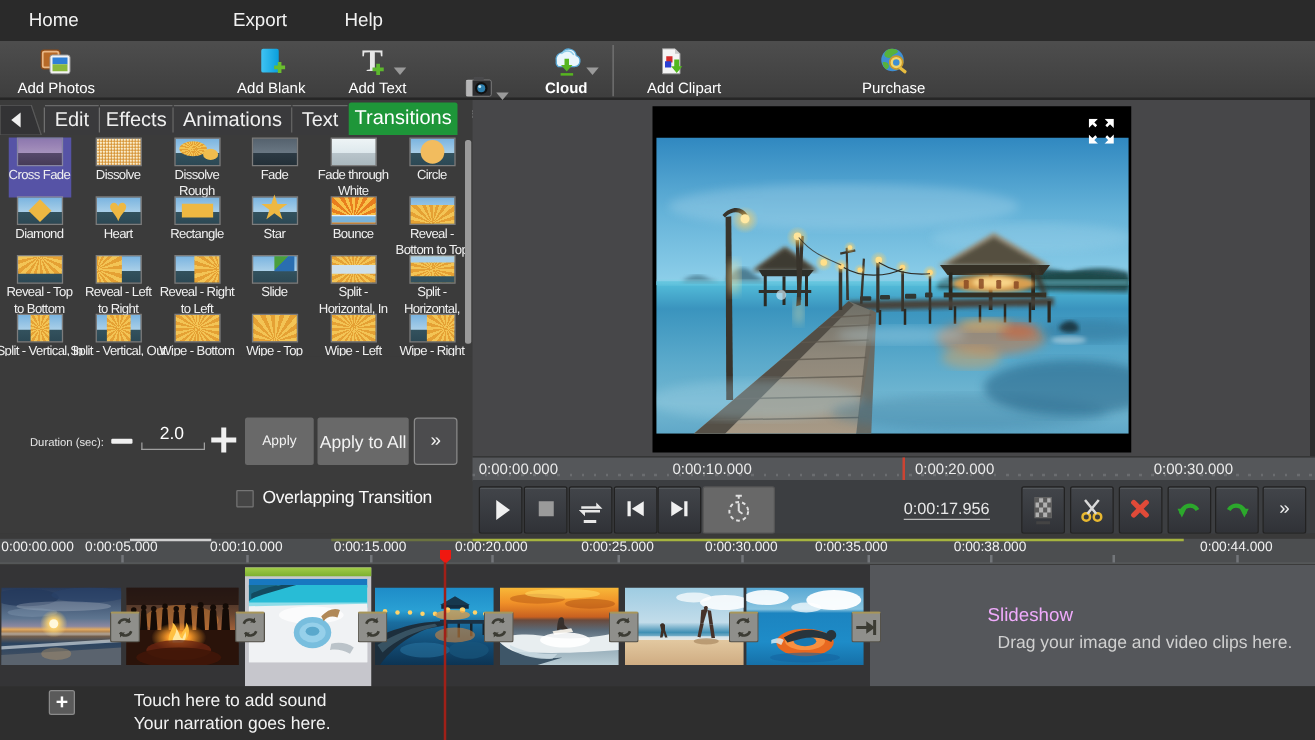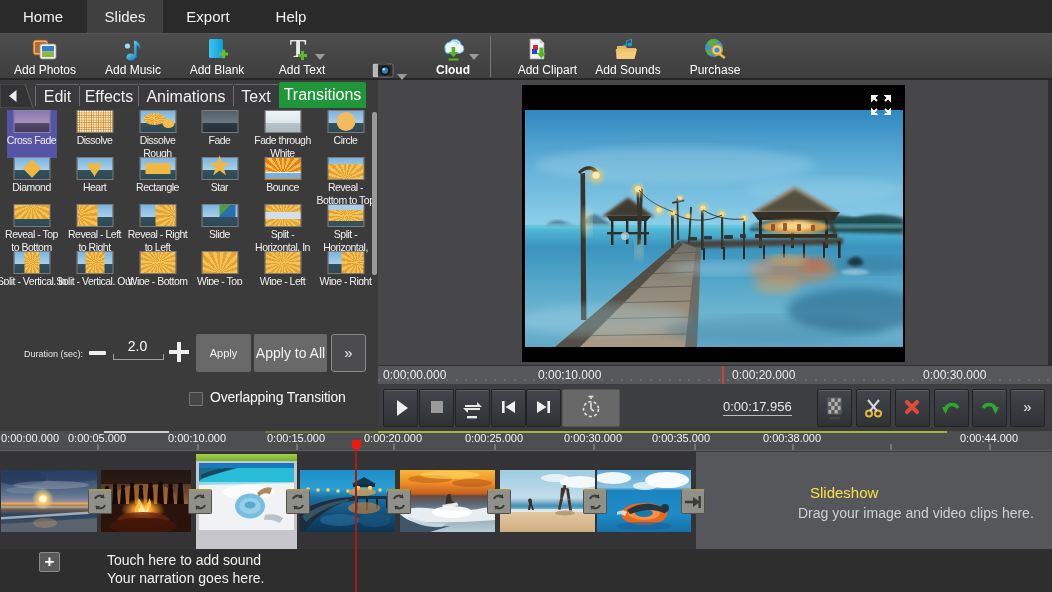--- a/index.html
+++ b/index.html
@@ -52,51 +52,35 @@
   .clip{position:absolute;top:18px;height:62px;}
   .tricon{position:absolute;width:22px;height:22px;background:#8f8f8b;border:1px solid #55524a;
      border-top:2px solid #a8965a;border-radius:2px;top:37px;}
   #sndrow{left:0;top:549px;width:1052px;height:43px;background:#2e2e2e;}
 </style>
 </head>
 <body>
 <div id="app">
 
   <div class="abs" id="menubar"></div>
-  <div class="menu" id="tab-slides" style="left:87px;width:76px;">Slides</div>
   <div class="menu" style="left:10px;width:66px;">Home</div>
   <div class="menu" style="left:172px;width:72px;">Export</div>
   <div class="menu" style="left:258px;width:66px;">Help</div>
 
   <div class="abs" id="toolbar"></div>
   <div id="tsep"></div>
   <div class="titem" style="left:5px;width:80px;">
     <svg class="ic" width="26" height="26" viewBox="0 0 26 26">
       <rect x="1" y="3" width="15" height="15" rx="2" fill="#b86a28" stroke="#8a4a18" stroke-width="1"></rect>
       <rect x="2.2" y="4.2" width="12.6" height="12.6" rx="1.5" fill="none" stroke="#e9b684" stroke-width="1.4"></rect>
       <rect x="8" y="7" width="16" height="15" rx="2" fill="#f2f2f2" stroke="#999" stroke-width="0.8"></rect>
       <rect x="10" y="9" width="12" height="5.4" fill="#2f7fd6"></rect>
       <rect x="10" y="14.4" width="12" height="5.6" fill="#8ab93c"></rect>
     </svg>
     <div class="lbl">Add Photos</div>
-  </div>
-  <div class="titem" style="left:93px;width:80px;">
-    <svg class="ic" width="26" height="26" viewBox="0 0 26 26">
-      <defs>
-          <linearGradient id="mg" x1="0" y1="0" x2="1" y2="1">
-        <stop offset="0" stop-color="#62cbf2"></stop>
-            <stop offset="1" stop-color="#0d7fb8"></stop>
-          </linearGradient>
-        </defs>
-      <ellipse cx="11" cy="20" rx="4.6" ry="3.6" fill="url(#mg)"></ellipse>
-      <rect x="14.2" y="4" width="2.6" height="16.5" fill="url(#mg)"></rect>
-      <path d="M14.2 3.5 C 19 5,21 8,20.2 13 C 19.5 9.5,17.5 8,14.2 7.8 Z" fill="url(#mg)"></path>
-      <circle cx="7.5" cy="9" r="2.6" fill="#9adcf5"></circle>
-    </svg>
-    <div class="lbl">Add Music</div>
   </div>
   <div class="titem" style="left:177px;width:80px;">
     <svg class="ic" width="26" height="26" viewBox="0 0 26 26">
       <defs>
           <linearGradient id="bg1" x1="0" y1="0" x2="1" y2="0">
         <stop offset="0" stop-color="#3fc3f2"></stop>
             <stop offset="1" stop-color="#0a9fdd"></stop>
           </linearGradient>
         </defs>
       <rect x="5" y="2" width="14" height="19" rx="1.5" fill="url(#bg1)"></rect>
@@ -137,29 +121,20 @@
   </div>
   <div class="titem" style="left:497px;width:80px;text-align:right;">
     <svg class="ic" width="26" height="26" viewBox="0 0 26 26">
       <path d="M6 2 h10 l4 4 v16 h-14 Z" fill="#f4f4f4" stroke="#9a9a9a" stroke-width="0.8"></path>
       <path d="M16 2 l4 4 h-4 Z" fill="#c9c9c9"></path>
       <rect x="9" y="8" width="5" height="5" fill="#d42a2a"></rect>
       <rect x="8" y="12" width="5" height="5" fill="#2a3fd4"></rect>
       <path d="M14.5 10 v6 h-2.8 l5 6 5-6 h-2.8 v-6 Z" fill="#52b81e" transform="scale(0.9) translate(2.6,1.8)"></path>
     </svg>
     <div class="lbl">Add Clipart</div>
-  </div>
-  <div class="titem" style="left:588px;width:80px;">
-    <svg class="ic" width="30" height="26" viewBox="0 0 30 26">
-      <path d="M13 3.5 l6 -1.8 v6 a2.2 1.8 0 1 1 -1 -1.6 v-3 l-4 1.2 v5 a2.2 1.8 0 1 1 -1 -1.6 Z" fill="#1e9ec9"></path>
-      <path d="M4 9 h8 l2 2 h9 v1.5 h-19 Z" fill="#e8b95a"></path>
-      <path d="M3 12 h21 l-2.5 10 h-18 Z" fill="#f3cd7a"></path>
-      <path d="M3 12 h21 l-0.6 2.4 h-21 Z" fill="#e8b95a" opacity="0.5"></path>
-    </svg>
-    <div class="lbl">Add Sounds</div>
   </div>
   <div class="titem" style="left:676px;width:78px;">
     <svg class="ic" width="26" height="26" viewBox="0 0 26 26">
       <circle cx="12" cy="11" r="9" fill="#3f8fd2"></circle>
       <path d="M7 3.5 c3-2 7-2 9.5 0.5 c-1 2.5-4 2-5 4 c-1 2-4 1.5-5.5 0 c-1-1.5-0.5-3 1-4.5 Z" fill="#57b23c"></path>
       <path d="M4 13 c2-1 4.5 0 5 2 c0.5 1.5-0.5 3-2 3.5 c-1.5-1-2.7-3-3-5.5 Z" fill="#57b23c"></path>
       <path d="M16 12 c2-0.5 4 0.5 4.5 2 c-0.8 2-2.5 3.8-4.5 4.6 c-1.5-1.5-2-5.5 0-6.6 Z" fill="#57b23c"></path>
       <circle cx="15" cy="13" r="5.2" fill="#f5d469" stroke="#c9992a" stroke-width="1.4"></circle>
       <circle cx="15" cy="13" r="2.6" fill="#3f8fd2"></circle>
       <rect x="18.2" y="15.8" width="7" height="2.6" rx="1" fill="#e7bc3f" transform="rotate(38 18.2 15.8)"></rect>
@@ -823,21 +798,21 @@
         <ellipse cx="47" cy="43" rx="16" ry="7" fill="#f89040"></ellipse>
         <ellipse cx="47" cy="43" rx="9" ry="4" fill="#1878b0"></ellipse>
         <path d="M30 40 C38 35 46 33 54 34 C61 35 66 37 70 40 L68 43.5 C61 40 52 39 44 41 L33 44 Z" fill="#28343c"></path>
         <circle cx="68" cy="38" r="4" fill="#28343c"></circle>
         <path d="M20 42 C24 40 28 40 30 42 L28 46 C25 44 22 44 20 45 Z" fill="#e0f0f8" opacity="0.8"></path>
         <ellipse cx="47" cy="56" rx="28" ry="4" fill="#1464a0" opacity="0.6"></ellipse>
       </svg>
     </div>
 
     <div style="position:absolute;left:696px;top:0px;width:356px;height:97px;background:#55575b;">
-      <div style="position:absolute;left:114px;top:32px;font-size:15px;color:#fde047;">Slideshow</div>
+      <div style="position:absolute;left:94px;top:32px;font-size:15px;color:#f0abfc;">Slideshow</div>
       <div style="position:absolute;left:102px;top:53px;font-size:14px;color:#d0d0d0;">Drag your image and video clips here.</div>
     </div>
 
     <svg class="tricon" style="left:88px;" width="22" height="22" viewBox="0 0 22 22">
         <path d="M6 8 a5 5 0 0 1 9 -1 M16 14 a5 5 0 0 1 -9 1" stroke="#3c3c34" stroke-width="2" fill="none"></path>
         <path d="M15 3 v4 h-4 Z" fill="#3c3c34"></path>
         <path d="M7 19 v-4 h4 Z" fill="#3c3c34"></path>
       </svg>
     <svg class="tricon" style="left:188px;" width="22" height="22" viewBox="0 0 22 22">
         <path d="M6 8 a5 5 0 0 1 9 -1 M16 14 a5 5 0 0 1 -9 1" stroke="#3c3c34" stroke-width="2" fill="none"></path>

